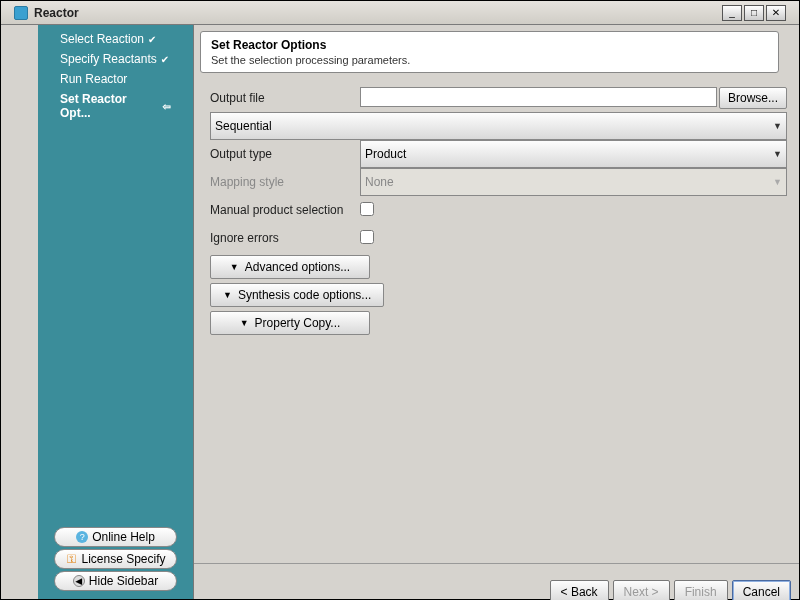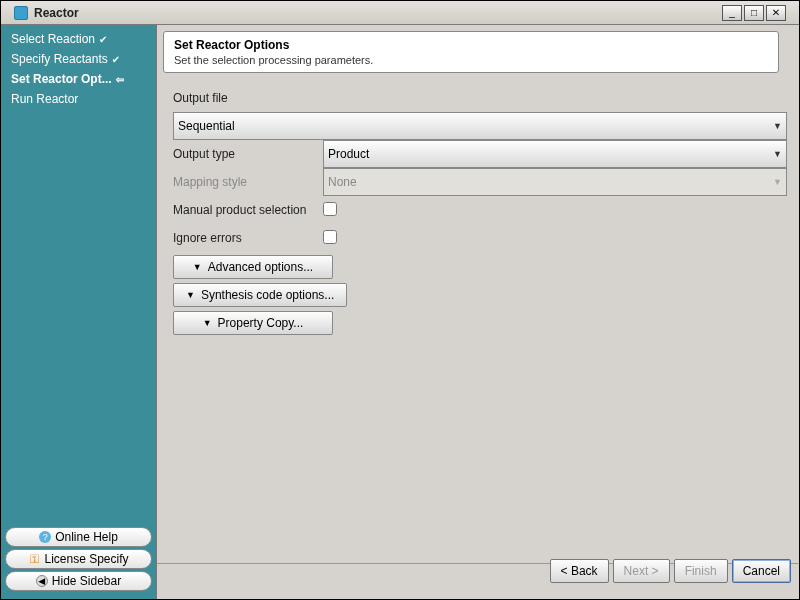--- a/index.html
+++ b/index.html
@@ -4,21 +4,21 @@
 <style>
   * { box-sizing: border-box; margin: 0; padding: 0; }
   body { font-family: "Segoe UI", Tahoma, sans-serif; font-size: 12px; background: #d4d0c8; width: 800px; height: 600px; overflow: hidden; }
   .window { width: 800px; height: 600px; border: 1px solid #000; background: #d6d3ce; display: flex; flex-direction: column; }
   .titlebar { height: 24px; background: linear-gradient(#e6e3de,#d0cdc6); border-bottom: 1px solid #7a7a7a; display: flex; align-items: center; padding: 0 13px; }
   .titlebar .app-icon { width: 14px; height: 14px; background: #3aa0d0; border:1px solid #2a7ba3; margin-right: 6px; border-radius:2px;}
   .titlebar .title { font-weight: bold; color: #222; flex: 1; }
   .win-btns { display: flex; gap: 2px; }
   .win-btn { width: 20px; height: 16px; border: 1px solid #555; background: linear-gradient(#fff,#ccc); font-size: 10px; display:flex; align-items:center; justify-content:center; cursor:pointer;}
   .body { flex:1; display:flex; min-height:0; }
-  .sidebar { width: 156px; background: #3b8d9a; color: #fff; display:flex; flex-direction:column; padding:4px 0; border-right:1px solid #777; }
+  .sidebar { width: 156px; background: #3b8d9a; color: #fff; display:flex; flex-direction:column; padding:4px 12px; border-right:1px solid #777;margin-left:37px; }
   .sidebar-item { padding: 3px 10px; font-size: 12px; cursor:pointer; display:flex; align-items:center; gap:4px;}
   .sidebar-item.current { font-weight: bold; }
   .check { font-size: 10px; }
   .sidebar-spacer { flex:1; }
   .side-btns { padding: 4px; display:flex; flex-direction:column; gap:2px;}
   .side-btn { background: linear-gradient(#fff,#e4e4e4); border:1px solid #888; border-radius:10px; height:20px; display:flex; align-items:center; justify-content:center; gap:4px; color:#000; font-size:12px; cursor:pointer;}
   .q-icon { width:12px;height:12px;border-radius:50%;background:#5bb4e0;color:#fff;font-size:9px;display:flex;align-items:center;justify-content:center;}
   .key-icon { width:12px;height:12px;color:#e07b00;font-size:12px;display:flex;align-items:center;justify-content:center;}
   .arrow-icon { width:12px;height:12px;border-radius:50%;background:#ddd;border:1px solid #888;font-size:9px;display:flex;align-items:center;justify-content:center;color:#000;}
   .main { flex:1; display:flex; flex-direction:column; background:#d6d3ce; }
@@ -33,21 +33,21 @@
   input[type=text].inp { flex:1; height:20px; border:1px solid #888; background:#fff; padding:0 4px; font-size:12px;}
   .btn { height:22px; padding:0 8px; border:1px solid #888; background:linear-gradient(#fefefe,#d8d8d8); cursor:pointer; font-size:12px; border-radius:2px;}
   .sel { flex:1; height:28px; border:1px solid #888; background:linear-gradient(#fdfdfd,#d9d9d9); padding:0 4px; font-size:12px; display:flex; align-items:center; justify-content:space-between; cursor:pointer;}
   .sel.disabled { background:#e2e0da; color:#888; cursor:default;}
   .sel .tri { font-size:9px; color:#333;}
   .sel.disabled .tri{ color:#aaa;}
   .check-cell input { width:14px;height:14px;}
   .expander-row { margin:4px 0;}
   .expander { display:inline-flex; align-items:center; gap:6px; height:24px; padding:0 12px; border:1px solid #888; background:linear-gradient(#fefefe,#d8d8d8); cursor:pointer; font-size:12px; border-radius:2px; min-width:160px; justify-content:center;}
   .expander .tri-s { font-size:9px;}
-  .footer { height:36px; border-top:1px solid #999; display:flex; align-items:flex-end; justify-content:flex-end; gap:4px; padding:16px 8px; background:#d6d3ce;}
+  .footer { height:36px; border-top:1px solid #999; display:flex; align-items:flex-start; justify-content:flex-end; gap:4px; padding:16px 8px; background:#d6d3ce;}
   .fbtn { height:24px; padding:0 10px; border:1px solid #777; background:linear-gradient(#fdfdfd,#d8d8d8); font-size:12px; cursor:pointer; border-radius:2px;}
   .fbtn.disabled { color:#9a9a9a; cursor:default;}
   .fbtn.cancel { border:1px solid #4a6aa0; box-shadow: inset 0 0 0 1px #8fb0e0;}
 </style>
 </head>
 <body>
 
 <div class="window">
   <div class="titlebar">
     <div class="app-icon"></div>
@@ -61,26 +61,26 @@
   <div class="body">
     <div class="sidebar">
       <div class="sidebar-item">
         <span>Select Reaction</span>
         <span class="check">✔</span>
       </div>
       <div class="sidebar-item">
         <span>Specify Reactants</span>
         <span class="check">✔</span>
       </div>
+      <div class="sidebar-item">
+        <span>Run Reactor</span>
+      </div>
       <div class="sidebar-item current">
         <span>Set Reactor Opt...</span>
         <span class="check">⇦</span>
-      </div>
-      <div class="sidebar-item">
-        <span>Run Reactor</span>
       </div>
       <div class="sidebar-spacer"></div>
       <div class="side-btns">
         <div class="side-btn">
           <span class="q-icon">?</span>
           <span>Online Help</span>
         </div>
         <div class="side-btn">
           <span class="key-icon">⚿</span>
           <span>License Specify</span>
@@ -92,20 +92,24 @@
       </div>
     </div>
     <div class="main">
       <div class="header">
         <div class="h-title">Set Reactor Options</div>
         <div class="h-sub">Set the selection processing parameters.</div>
       </div>
       <div class="form">
         <div class="row">
           <div class="lbl">Output file</div>
+          <div class="field">
+            <input type="text" class="inp" value="" style="">
+            <button class="btn">Browse...</button>
+          </div>
         </div>
         <div class="row">
           <div class="field">
             <div class="sel">
               <span>Sequential</span>
               <span class="tri">▼</span>
             </div>
           </div>
         </div>
         <div class="row">

